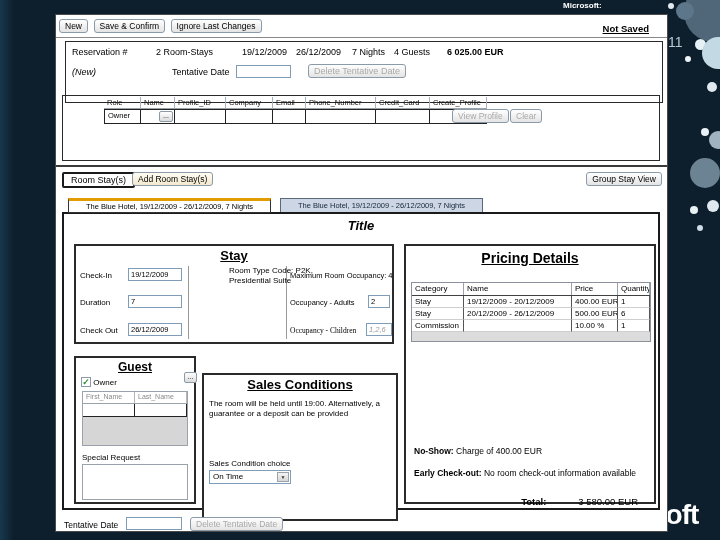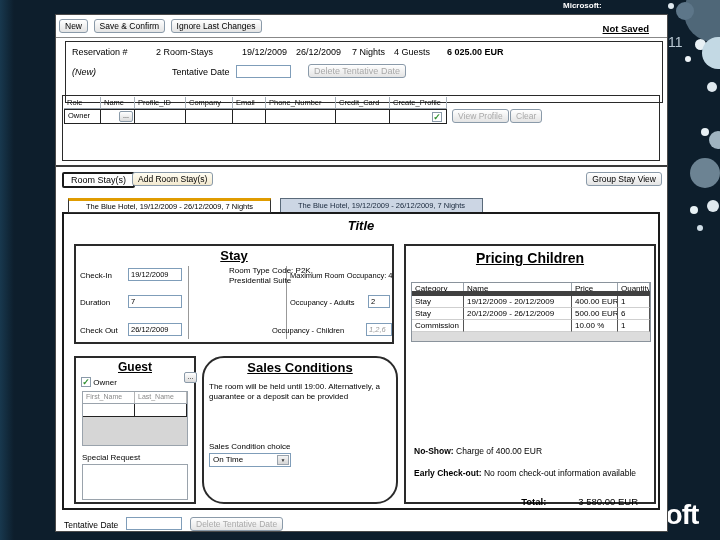--- a/index.html
+++ b/index.html
@@ -24,21 +24,21 @@
   .toolbar { position:absolute; left:0; top:0; right:0; height:23px; border-bottom:1px solid #888; }
   .toolbar .btn { margin-left:3px; margin-top:4px; }
   .not-saved { position:absolute; right:18px; top:8px; font-size:9.5px; font-weight:bold; text-decoration:underline;text-align:center; }
 
   .res-box { position:absolute; left:0; top:26px; width:598px; height:62px; border:1px solid #2a2a2a;margin-left:9px; }
   .res-box .f { position:absolute; font-size:9px; white-space:nowrap; }
   .res-row1 { top:5px; } .res-row2 { top:25px; }
   .inp { border:1px solid #7f9db9; background:#fff; height:13px; font-size:7.5px; font-family:"Liberation Sans",sans-serif; padding:0 2px; }
 
   .profiles-box { position:absolute; left:6px; top:80px; width:598px; height:66px; border:1px solid #2a2a2a; }
-  .pg-row { position:absolute; left:1px; display:flex; }
+  .pg-row { position:absolute; left:1px; display:flex;padding-left:40px; }
   .pg-head { top:1px; height:12px; }
   .pg-data { top:13px; height:15px; }
   .pg-cell { font-size:7.5px; padding:1px 2px 0 3px; overflow:hidden; white-space:nowrap; border-right:1px solid #a9b2bb; }
   .pg-head .pg-cell { border-bottom:1px solid #9aa3ac; color:#111; }
   .pg-data .pg-cell { border:1px solid #222; border-left:none; height:15px; position:relative; }
   .pg-data .pg-cell:first-child { border-left:1px solid #222; }
   .w0{width:37px}.w1{width:34px}.w2{width:51px}.w3{width:47px}.w4{width:33px}.w5{width:70px}.w6{width:54px}.w7{width:57px}
   .browse-btn { position:absolute; right:1px; top:1px; width:14px; height:11px; font-size:7px; line-height:8px; text-align:center; border:1px solid #8a9aa9; border-radius:2px; background:linear-gradient(#fff,#dcdcdc); }
   .chk { display:inline-block; width:10px; height:10px; border:1px solid #8a9aa9; background:#fff; font-size:9px; line-height:9px; text-align:center; color:#2e8f2e; font-weight:bold; }
   .pg-chk { position:absolute; right:4px; top:2px; }
@@ -80,32 +80,32 @@
   .name-tbl { position:absolute; left:6px; top:33px; width:106px; border:1px solid #9aa3ac; background:#d6d6d6; }
   .nt-head { display:flex; height:12px; background:#fff; border-bottom:1px solid #9aa3ac; }
   .nt-hc { width:53px; font-size:7px; color:#8a8a8a; padding:1px 0 0 3px; border-right:1px solid #b5b5b5; overflow:hidden; }
   .nt-row { display:flex; height:13px; background:#fff; border-bottom:1px solid #222; }
   .nt-c { width:53px; border-right:1px solid #222; }
   .nt-fill { height:28px; }
   .nt-browse { position:absolute; right:-3px; top:14px; width:13px; height:11px; font-size:7px; line-height:8px; text-align:center; border:1px solid #8a9aa9; border-radius:2px; background:linear-gradient(#fff,#dcdcdc); }
   .sr-lbl { position:absolute; left:6px; top:95px; font-size:8px; }
   .sr-area { position:absolute; left:6px; top:106px; width:106px; height:36px; border:1px solid #9aa3ac; background:#fff; }
 
-  .sales-box { left:138px; top:142px; width:196px; height:148px;border-radius:22px; }
+  .sales-box { left:138px; top:159px; width:196px; height:148px; }
   .sales-box .gbox-hd { font-size:13px; }
   .sales-txt { position:absolute; left:5px; top:24px; width:184px; font-size:8px; line-height:10px; }
   .sc-lbl { position:absolute; left:5px; top:84px; font-size:8px; }
   .sc-select { position:absolute; left:5px; top:95px; width:82px; height:14px; border:1px solid #7f9db9; background:#fff; font-size:8px; line-height:12px; padding-left:3px; }
   .sc-arrow { position:absolute; right:1px; top:1px; width:12px; height:10px; background:linear-gradient(#f4f4f4,#d6d6d6); border:1px solid #9aa3ac; font-size:5px; text-align:center; line-height:9px; color:#333; }
 
   .pricing-box { left:340px; top:30px; width:252px; height:260px; }
   .pricing-box .gbox-hd { font-size:14px; margin-top:4px; }
   .ptable { position:absolute; left:5px; top:36px; width:240px; border:1px solid #8a939c; background:#dcdcdc; }
   .prow { display:flex; background:#fff; }
-  .phead { height:13px; border-bottom:5px solid #404040; }
+  .phead { height:13px; border-bottom:1px solid #404040; }
   .pdata { height:12px; }
   .pc { font-size:8px; padding:1px 0 0 3px; border-right:1px solid #9aa3ac; white-space:nowrap; overflow:hidden; }
   .pdata .pc { border-right:1px solid #555; border-bottom:1px solid #cfcfcf; }
   .c0{width:52px}.c1{width:108px}.c2{width:46px}.c3{width:32px}
   .pfill { height:9px; }
   .pline { position:absolute; left:8px; font-size:8.5px; white-space:nowrap; }
   .pline b { font-size:8.5px; }
   .ptotal { position:absolute; right:16px; top:250px; font-size:9.5px; }
   .ptotal .tl { font-weight:bold; margin-right:32px; }
 
@@ -216,21 +216,21 @@
         <span class="stay-lbl" style="left:4px;top:25px;">Check-In</span>
         <input class="inp stay-inp" style="left: 52px; top: 22px;" value="19/12/2009">
         <span class="stay-lbl" style="left:4px;top:52px;">Duration</span>
         <input class="inp stay-inp" style="left: 52px; top: 49px;" value="7">
         <span class="stay-lbl" style="left:4px;top:80px;">Check Out</span>
         <input class="inp stay-inp" style="left: 52px; top: 77px;" value="26/12/2009">
         <div class="mid-par" style="top:20px;margin-left:36px;">Room Type Code: P2K, Presidential Suite</div>
         <span class="stay-lbl rc" style="left:214px;top:25px;">Maximum Room Occupancy: 4</span>
         <span class="stay-lbl rc" style="left:214px;top:52px;">Occupancy - Adults</span>
         <input class="inp occ-inp" style="left: 292px; top: 49px; width: 22px;" value="2">
-        <span class="stay-lbl rc" style="left:196px;top:80px;">Occupancy - Children</span>
+        <span class="stay-lbl rc" style="left:214px;top:80px;font-family:Liberation Serif, serif;">Occupancy - Children</span>
         <input class="inp occ-inp gray-it" style="left: 290px; top: 77px; width: 26px;" value="1,2,6">
       </div>
 
       <div class="gbox guest-box">
         <div class="gbox-hd">Guest</div>
         <div class="owner-row">
           <span class="chk">✓</span>
           <span>Owner</span>
         </div>
         <div class="name-tbl">
@@ -253,21 +253,21 @@
         <div class="gbox-hd">Sales Conditions</div>
         <div class="sales-txt">The room will be held until 19:00. Alternatively, a guarantee or a deposit can be provided</div>
         <div class="sc-lbl">Sales Condition choice</div>
         <div class="sc-select">
           <span>On Time</span>
           <span class="sc-arrow">▼</span>
         </div>
       </div>
 
       <div class="gbox pricing-box">
-        <div class="gbox-hd">Pricing Children</div>
+        <div class="gbox-hd">Pricing Details</div>
         <div class="ptable">
           <div class="prow phead">
             <div class="pc c0">Category</div>
             <div class="pc c1">Name</div>
             <div class="pc c2">Price</div>
             <div class="pc c3">Quantity</div>
           </div>
           <div class="prow pdata">
             <div class="pc c0">Stay</div>
             <div class="pc c1">19/12/2009 - 20/12/2009</div>

